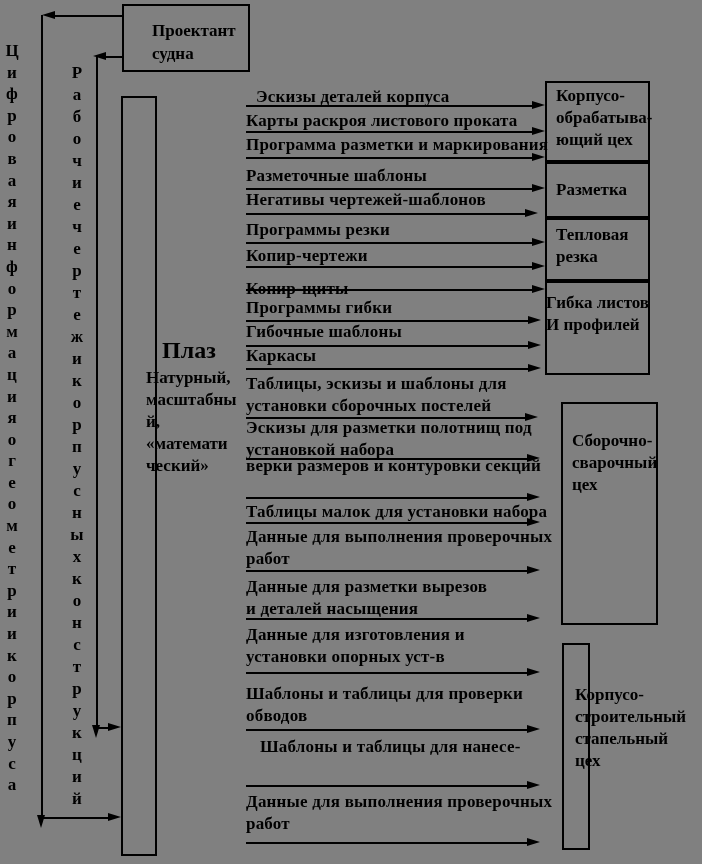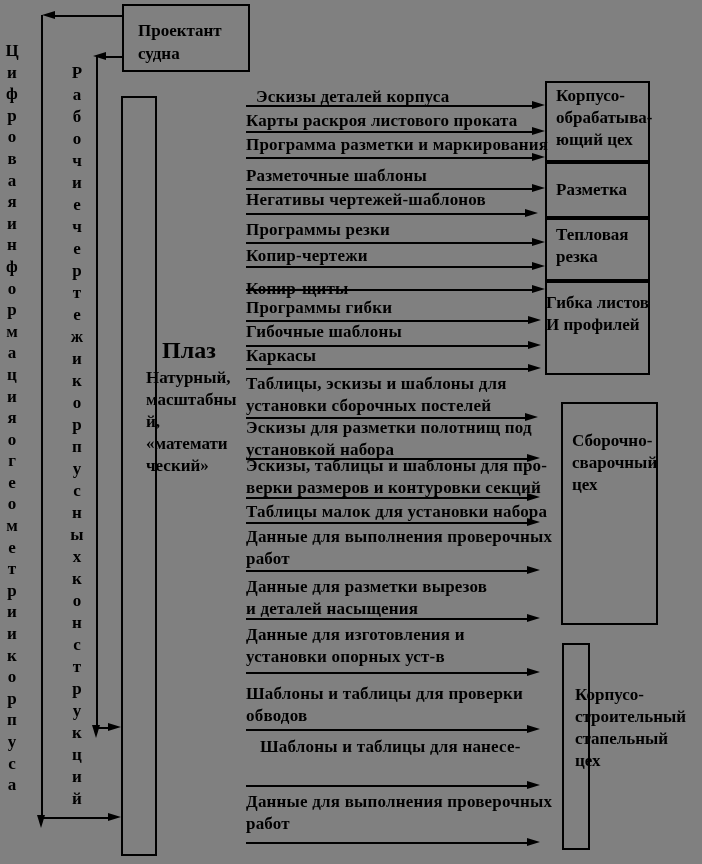--- a/index.html
+++ b/index.html
@@ -13,21 +13,21 @@
   #vcol2 div { height:22px; line-height:22px; }
   .box { position:absolute; border:2px solid #000; box-sizing:border-box; background:transparent; }
   .hline { position:absolute; height:1.5px; background:#000; }
   .vline { position:absolute; width:1.5px; background:#000; }
   .arr { position:absolute; width:0; height:0; }
   .arr-r { border-top:4.5px solid transparent; border-bottom:4.5px solid transparent; border-left:13px solid #000; }
   .arr-l { border-top:4.5px solid transparent; border-bottom:4.5px solid transparent; border-right:13px solid #000; }
   .arr-d { border-left:4.5px solid transparent; border-right:4.5px solid transparent; border-top:13px solid #000; }
   .flow-label { position:absolute; font-size:17px; line-height:22px; white-space:nowrap; letter-spacing:0.2px; }
   .dest-label { position:absolute; font-size:17px; line-height:22px; white-space:nowrap; }
-  #top-box { left:122px; top:4px; width:128px; height:68px; font-size:17px; line-height:23px; padding:13px 0 0 14px; }
+  #top-box { left:122px; top:4px; width:128px; height:68px; font-size:17px; line-height:23px; padding:13px 0 0 28px; }
   #plaz-box { left:121px; top:96px; width:36px; height:760px; }
   #plaz-text { position:absolute; left:146px; top:336px; width:86px; }
   #plaz-title { font-size:24px; line-height:28px; text-align:center; }
   #plaz-sub { font-size:17px; line-height:22px; margin-top:3px; }
 </style>
 </head>
 <body>
 
 <div id="canvas" style="background: rgb(128, 128, 128);">
 
@@ -198,21 +198,20 @@
       </div>
       <div class="hline" style="left: 246px; top: 417px; width: 279px;"></div>
       <div class="arr arr-r" style="left: 525px; top: 413px;"></div>
       <div class="flow-label" style="left: 246px; top: 417px;">
         <div>Эскизы для разметки полотнищ под</div>
         <div>установкой набора</div>
       </div>
       <div class="hline" style="left: 246px; top: 458px; width: 281px;"></div>
       <div class="arr arr-r" style="left: 527px; top: 454px;"></div>
       <div class="flow-label" style="left: 246px; top: 455px;">
-        <div>Эскизы, таблицы и шаблоны для про-</div>
         <div>верки размеров и контуровки секций</div>
       </div>
       <div class="hline" style="left: 246px; top: 497px; width: 281px;"></div>
       <div class="arr arr-r" style="left: 527px; top: 493px;"></div>
       <div class="flow-label" style="left: 246px; top: 501px;">
         <div>Таблицы малок для установки набора</div>
       </div>
       <div class="hline" style="left: 246px; top: 522px; width: 281px;"></div>
       <div class="arr arr-r" style="left: 527px; top: 518px;"></div>
       <div class="flow-label" style="left: 246px; top: 526px;">

